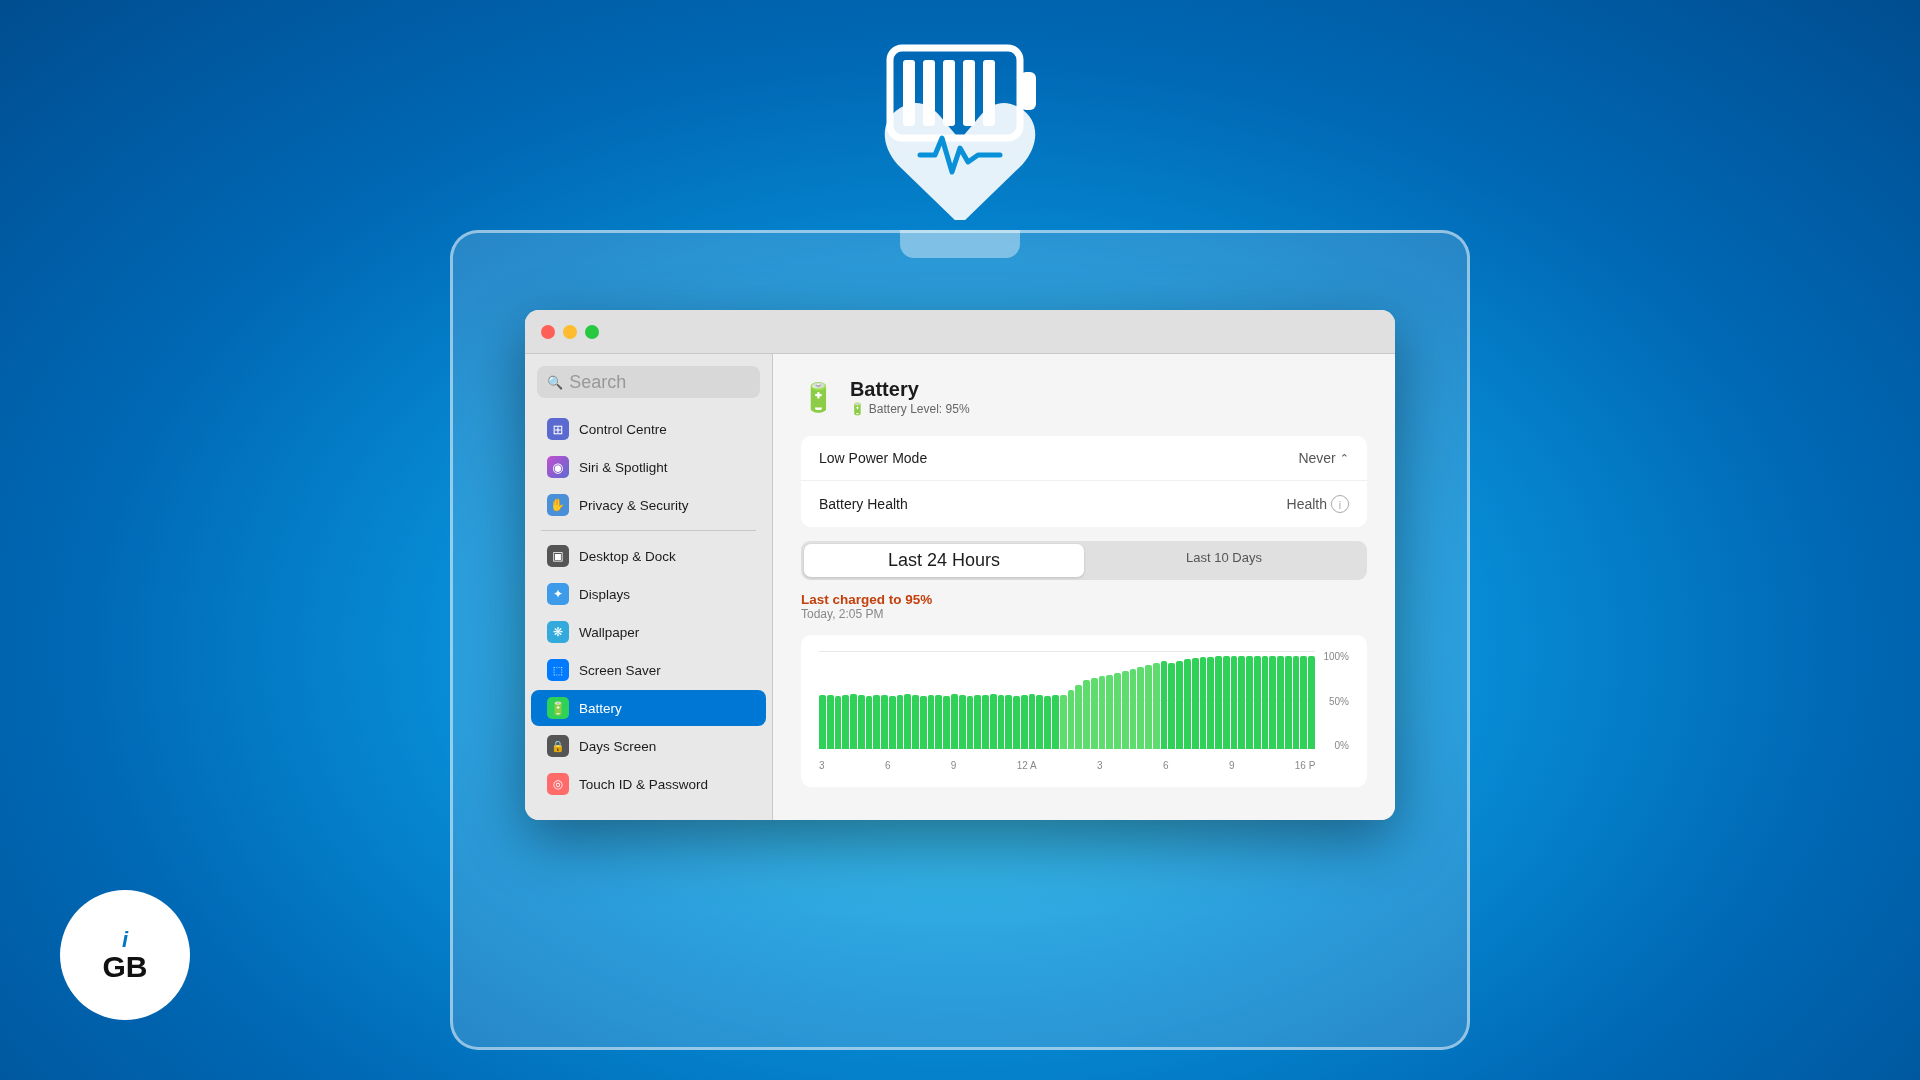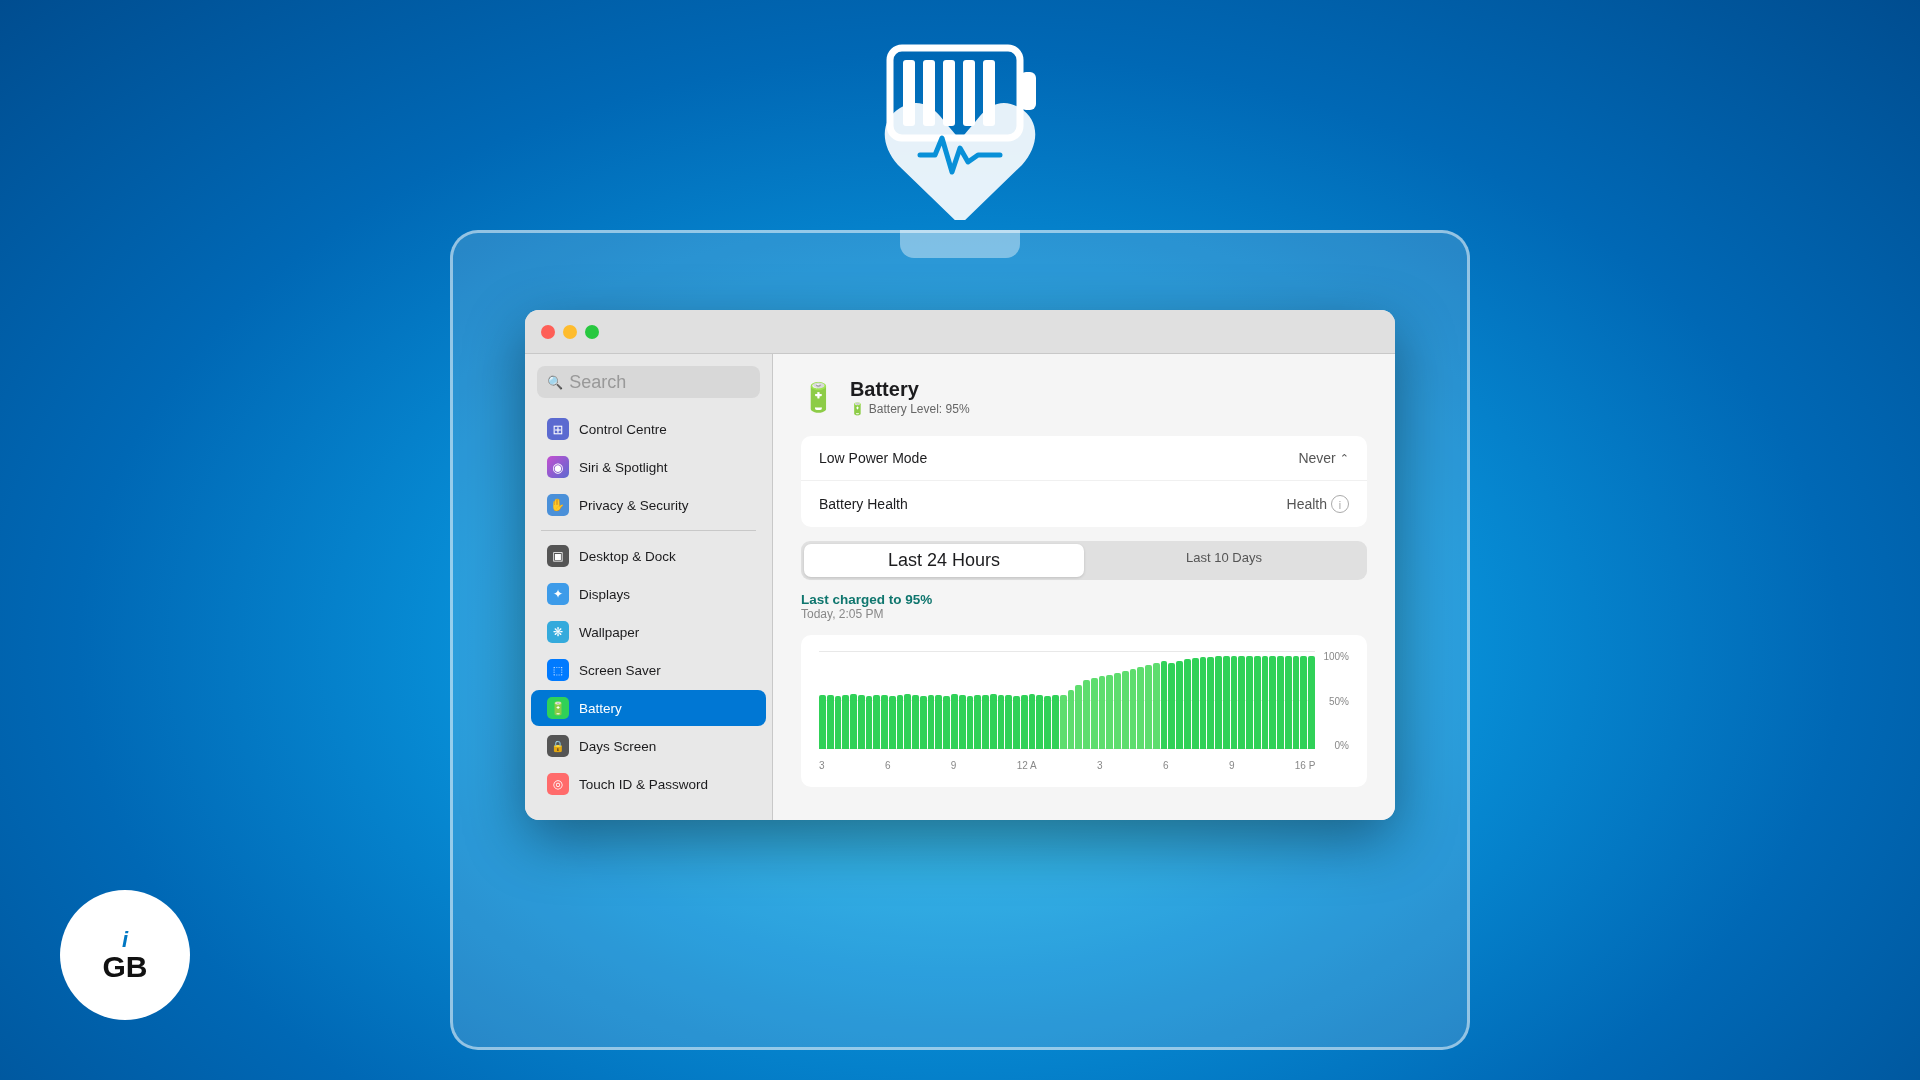--- a/index.html
+++ b/index.html
@@ -259,21 +259,21 @@
       cursor: pointer;
     }
 
     
     .last-charged {
       margin-bottom: 14px;
     }
     .last-charged-title {
       font-size: 13.5px;
       font-weight: 600;
-      color: #0f766e;
+      color: #c2410c;
     }
     .last-charged-sub {
       font-size: 12px;
       color: #888;
     }
 
     
     .chart-section {
       background: white;
       border-radius: 10px;

